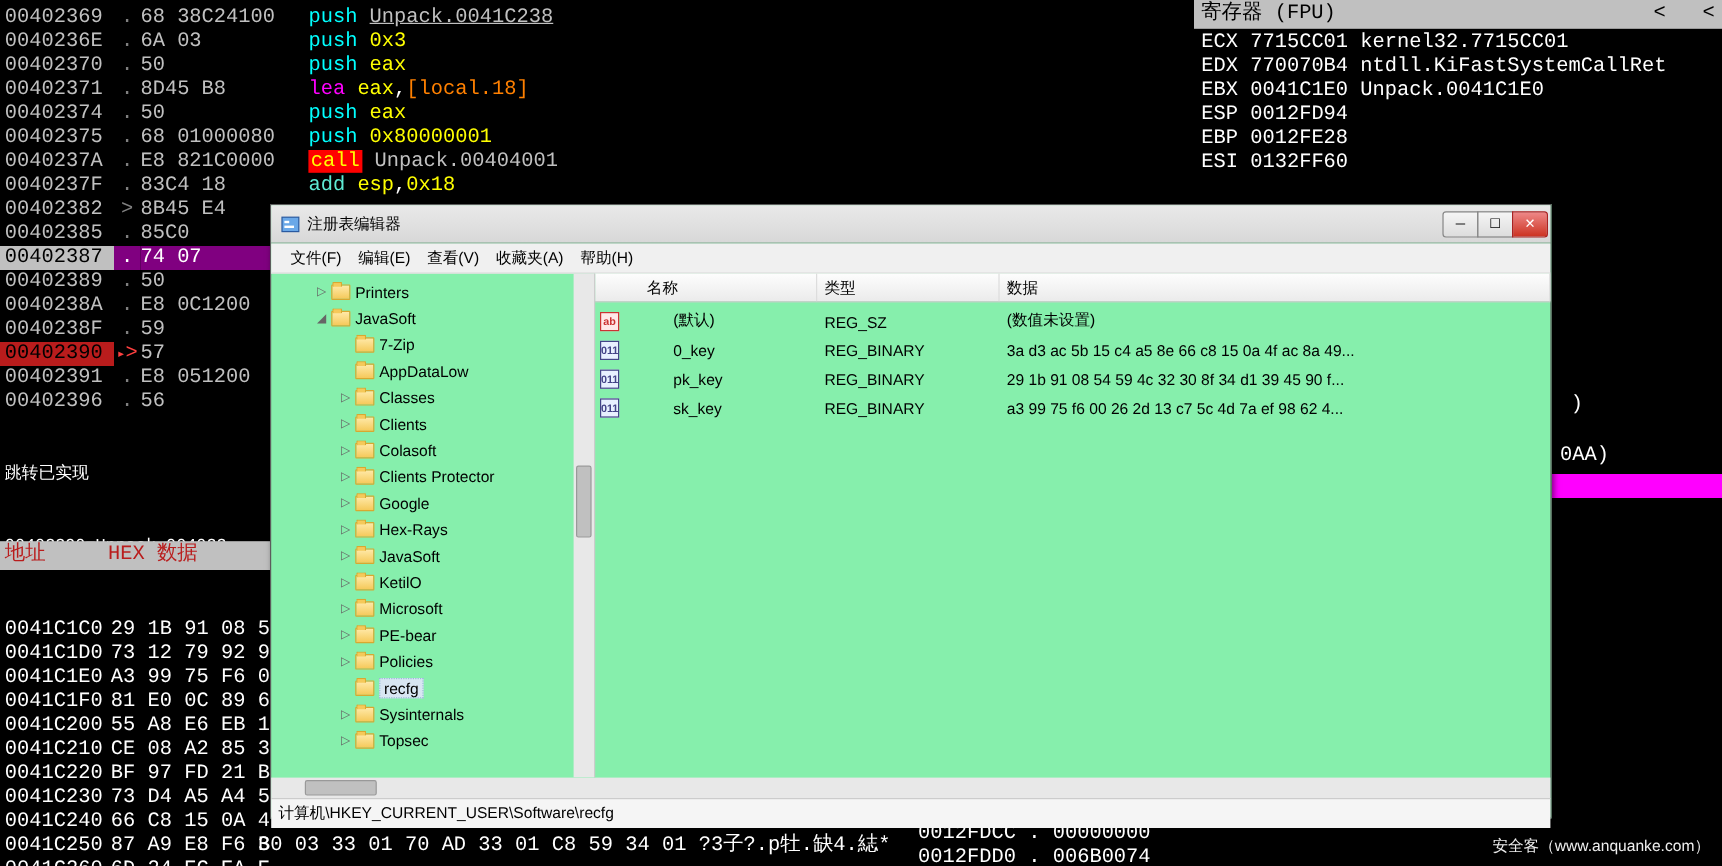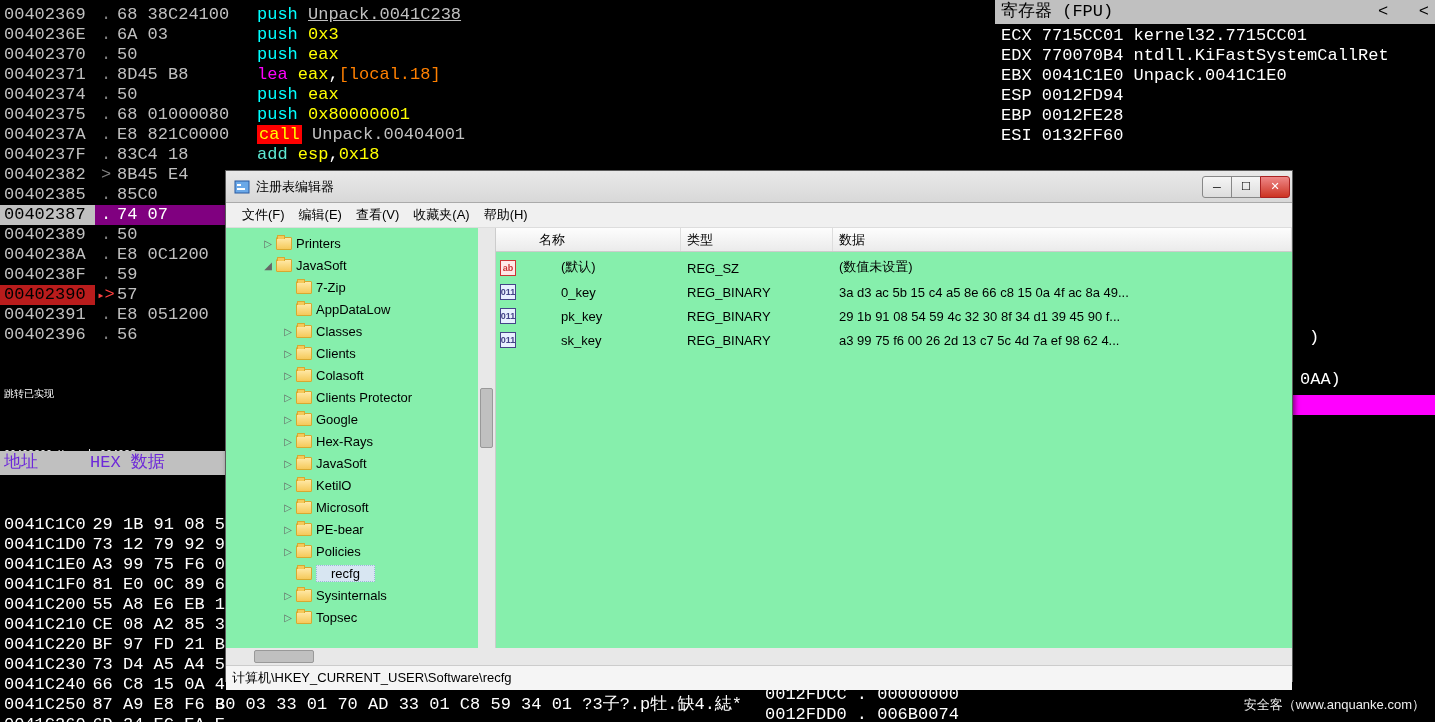--- a/index.html
+++ b/index.html
@@ -26,31 +26,31 @@
 .c-lea { color: #ff00ff; }
 .c-call { background: #ff0000; color: #ffff00; padding: 0 2px; }
 .c-add { color: #5eead4; text-align: center; }
 .c-je { color: #ffff00; }
 .c-val { color: #ffff00; }
 .c-reg { color: #ffff00; }
 .c-mem { color: #ff8000; }
 .c-label { color: #c0c0c0; }
 .c-und { text-decoration: underline; }
 
-.jump-msg { position: absolute; left: 0; top: 345px; width: 225px; color: #fff; padding-left: 4px; font-size: 10px; }
+.jump-msg { position: absolute; left: 0; top: 345px; width: 225px; color: #fff; padding-left: 4px; font-size: 14px; }
 
 
 .reg-panel { position: absolute; right: 0; top: 0; width: 440px; }
 .reg-title { background: #c0c0c0; color: #000; padding: 2px 6px; display: flex; justify-content: space-between; align-items: center; height: 24px; }
 .reg-body { padding: 2px 0 2px 6px; color: #fff; }
 .reg-hl { background: #ff00ff; color: #000; padding: 0 2px; }
 .ret-bar { position: absolute; left: 1293px; top: 395px; width: 142px; height: 20px; background: #ff00ff; color: #000; padding: 0 4px; }
 
 .dump-panel { position: absolute; left: 0; top: 411px; width: 225px; color: #fff; }
-.dump-hdr { background: #c0c0c0; color: #6d28d9; display: flex; height: 24px; align-items: center; }
+.dump-hdr { background: #c0c0c0; color: #b91c1c; display: flex; height: 24px; align-items: center; }
 .dump-hdr span:first-child { width: 90px; padding-left: 4px; }
 .dump-row { display: flex; height: 20px; padding-left: 4px; }
 .dump-a { width: 90px; }
 
 .stack-right { position: absolute; left: 765px; top: 685px; color: #fff; }
 .bottom-hex { position: absolute; left: 215px; top: 695px; color: #fff; }
 
 .watermark { position: absolute; right: 10px; bottom: 8px; color: #eee; font-size: 13px; }
 
 
@@ -63,21 +63,21 @@
 .winbtn.close { background: linear-gradient(to bottom, #e88, #c32); color: #fff; border-color: #a22; border-radius: 0 3px 3px 0; }
 .winbtn.min { border-radius: 3px 0 0 3px; }
 
 .menubar { background: #f0f0f0; padding: 3px 16px; border-bottom: 1px solid #ddd; }
 .menubar span { margin-right: 14px; cursor: default; }
 
 .re-body { display: flex; height: 420px; }
 .tree-pane { width: 270px; border-right: 1px solid #ccc; overflow: hidden; position: relative; padding-top: 4px; }
 .tree-item { display: flex; align-items: center; height: 22px; padding-left: 36px; cursor: default; }
 .tree-item.lvl2 { padding-left: 56px; }
-.tree-item.selected .tlabel { background: #d8e6f2; border: 1px dotted #99b8d8; padding: 0 14px; }
+.tree-item.selected .tlabel { background: #d8e6f2; border: 1px dotted #99b8d8; padding: 0 3px; }
 .expander { width: 12px; text-align: center; color: #666; font-size: 10px; margin-right: 2px; }
 .folder-icon { width: 16px; height: 13px; background: linear-gradient(to bottom, #ffe9a8, #f5c95a); border: 1px solid #d8a830; border-radius: 1px; margin-right: 4px; position: relative; }
 .folder-icon:before { content: ""; position: absolute; top: -3px; left: 0; width: 6px; height: 3px; background: #f5c95a; border: 1px solid #d8a830; border-bottom: none; border-radius: 1px 1px 0 0; }
 .tree-scroll { position: absolute; right: 0; top: 0; bottom: 0; width: 17px; background: #e8e8e8; }
 .tree-scroll .thumb { position: absolute; left: 2px; right: 2px; top: 160px; height: 60px; background: #c0c0c0; border: 1px solid #999; border-radius: 2px; }
 
 .list-pane { flex: 1; }
 .list-hdr { display: flex; background: linear-gradient(to bottom, #fdfdfd, #ebebeb); border-bottom: 1px solid #ccc; height: 24px; align-items: center; }
 .list-hdr > div { padding-left: 6px; border-right: 1px solid #ddd; height: 100%; display: flex; align-items: center; }
 .col-name { width: 148px; margin-left: 37px; }

